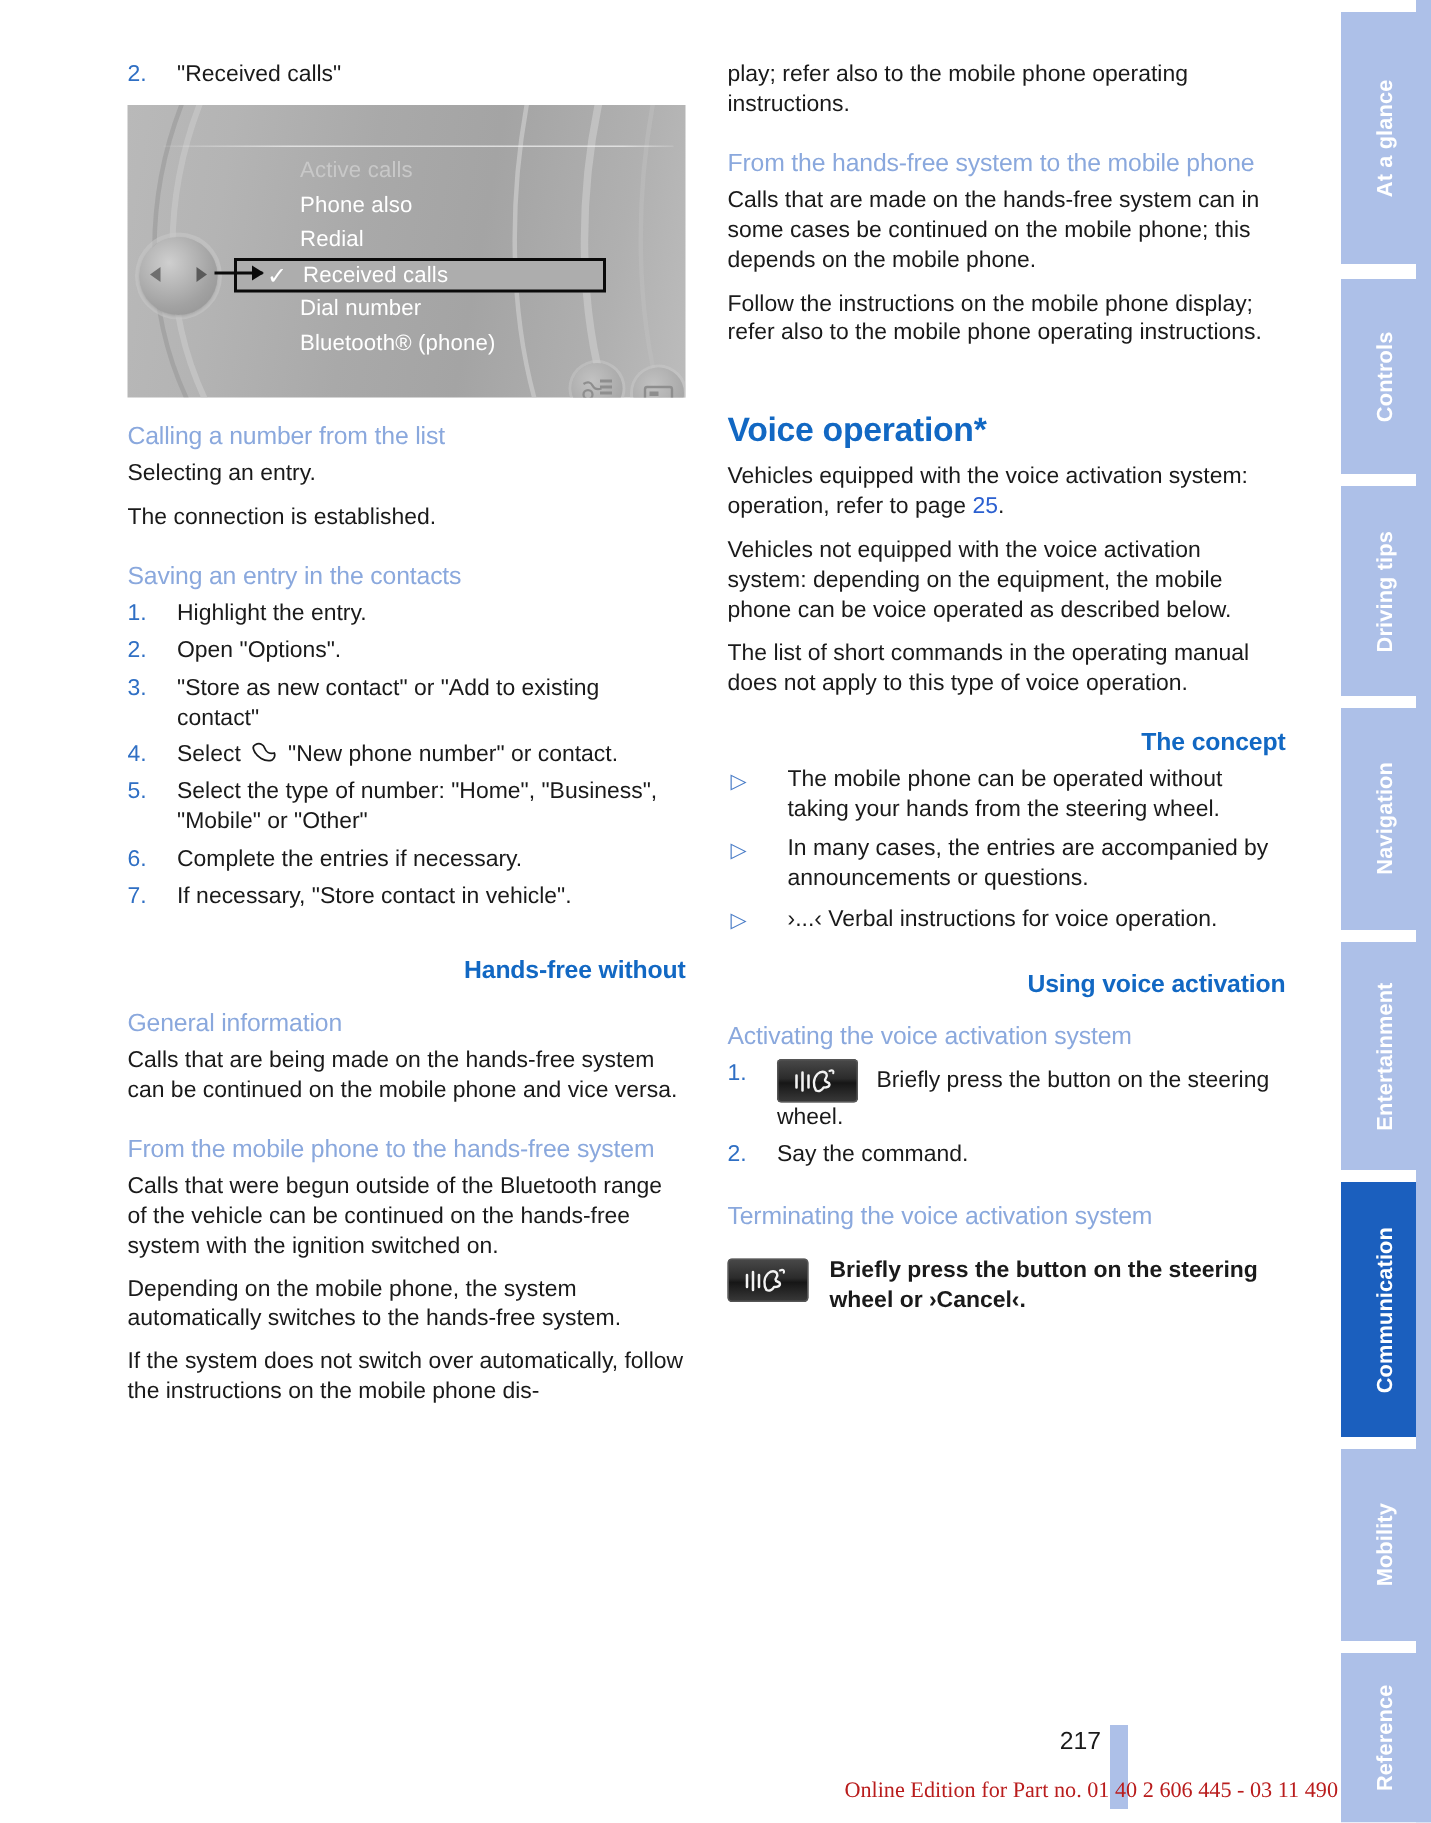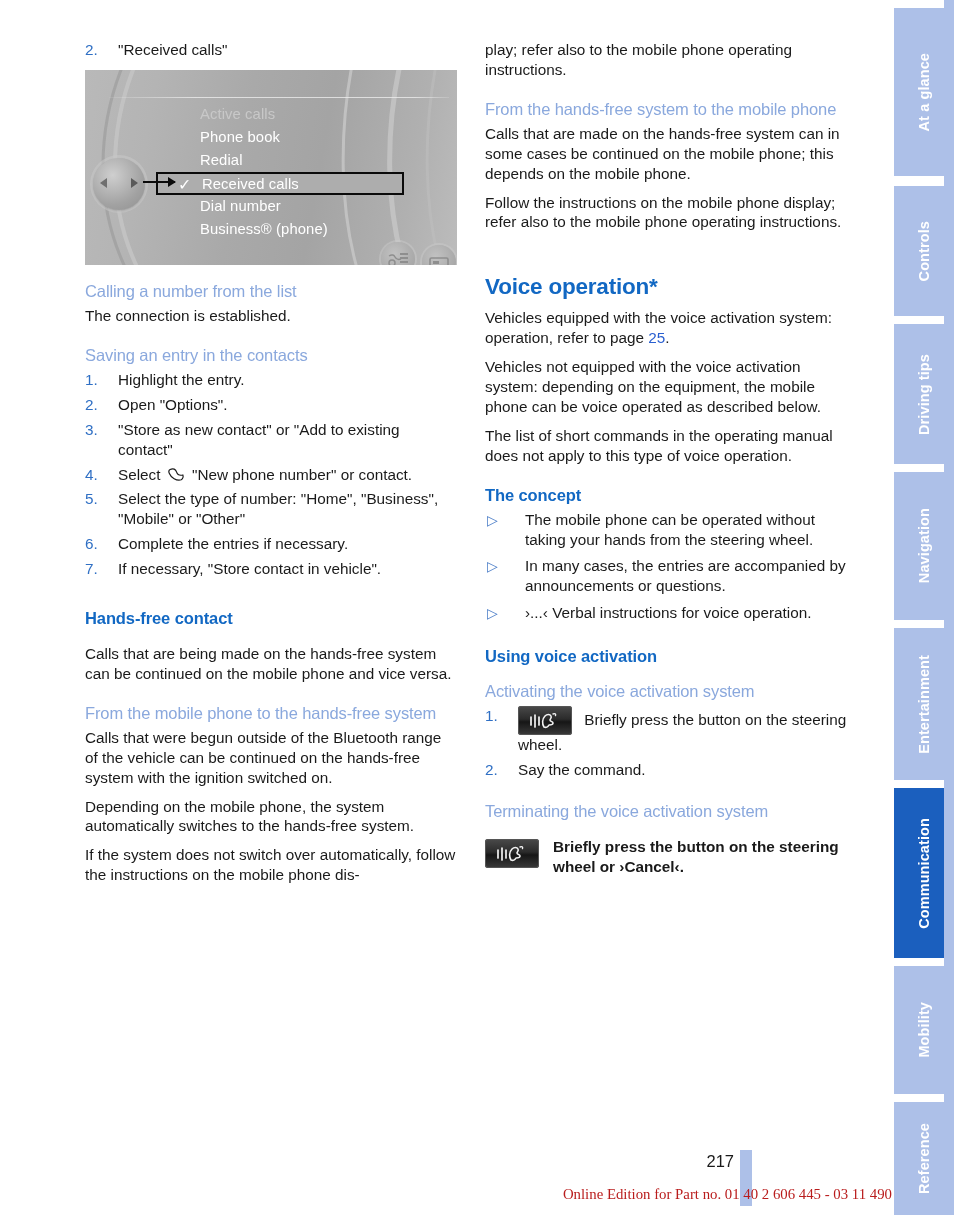--- a/index.html
+++ b/index.html
@@ -18,21 +18,21 @@
   .col-left{left:85px;}
   .col-right{left:485px;}
 
   
   h1.sec{
     font-size:22.5px;font-weight:bold;color:#1268c3;
     margin:0 0 9px 0;letter-spacing:-0.2px;line-height:1.12;
   }
   h2.sub{
     font-size:16.5px;font-weight:bold;color:#1268c3;
-    margin:0 0 5px 0;line-height:1.16;letter-spacing:-0.1px;
+    margin:0 0 5px 0;line-height:1.16;letter-spacing:-0.1px;text-align:right;
   }
   h3.subsub{
     font-size:16.5px;font-weight:normal;color:#8aa8dd;
     margin:0 0 5px 0;line-height:1.16;letter-spacing:-0.1px;
   }
   p.body{
     font-size:15.3px;line-height:1.30;margin:0 0 9px 0;color:#1a1a1a;
   }
   .gap-s{height:11px;}
   .gap-m{height:17px;}
@@ -175,28 +175,28 @@
         <path d="M 40 -10 C 10 60 10 140 44 205" stroke="#9d9d9d" stroke-width="3" fill="none" opacity=".7"></path>
         <path d="M 268 -10 C 254 60 254 140 274 205" stroke="#c9c9c9" stroke-width="3" fill="none" opacity=".75"></path>
         <path d="M 316 -10 C 300 60 300 140 322 205" stroke="#cfcfcf" stroke-width="5" fill="none" opacity=".6"></path>
         <path d="M 352 -10 C 338 60 338 140 358 205" stroke="#c0c0c0" stroke-width="3" fill="none" opacity=".5"></path>
       </svg>
 
       <div class="hr"></div>
 
       <div class="menu">
         <div class="mi dim">Active calls</div>
-        <div class="mi">Phone book</div>
+        <div class="mi">Phone also</div>
         <div class="mi">Redial</div>
         <div class="mi sel">
           <span class="check">✓</span>
           <span>Received calls</span>
         </div>
         <div class="mi">Dial number</div>
-        <div class="mi">Business® (phone)</div>
+        <div class="mi">Bluetooth® (phone)</div>
       </div>
 
       <div class="knob">
         <span class="ar arl"></span>
         <span class="ar arr"></span>
       </div>
       <div class="pointer"></div>
 
       <div class="rbtn b1">
         <svg width="34" height="34" viewBox="0 0 34 34">
@@ -211,20 +211,21 @@
         <svg width="34" height="34" viewBox="0 0 34 34">
           <rect x="8" y="13" width="18" height="9" rx="1.5" fill="none" stroke="#8e8e8e" stroke-width="1.6"></rect>
           <rect x="11" y="16" width="6" height="3" fill="#8e8e8e"></rect>
         </svg>
       </div>
     </div>
 
     <div class="gap-m"></div>
 
     <h3 class="subsub">Calling a number from the list</h3>
+    <p class="body">Selecting an entry.</p>
     <p class="body">The connection is established.</p>
 
     <div class="gap-s"></div>
 
     <h3 class="subsub">Saving an entry in the contacts</h3>
     <ol class="steps">
       <li>
         <span class="num">1.</span>
         <span>Highlight the entry.</span>
       </li>
@@ -253,22 +254,23 @@
         <span>Complete the entries if necessary.</span>
       </li>
       <li>
         <span class="num">7.</span>
         <span>If necessary, "Store contact in vehicle".</span>
       </li>
     </ol>
 
     <div class="gap-l"></div>
 
-    <h2 class="sub">Hands-free contact</h2>
-    <div class="gap-s"></div>
+    <h2 class="sub">Hands-free without</h2>
+    <div class="gap-s"></div>
+    <h3 class="subsub">General information</h3>
     <p class="body">Calls that are being made on the hands-free system can be continued on the mobile phone and vice versa.</p>
 
     <div class="gap-s"></div>
 
     <h3 class="subsub">From the mobile phone to the hands-free system</h3>
     <p class="body">Calls that were begun outside of the Bluetooth range of the vehicle can be continued on the hands-free system with the ignition switched on.</p>
     <p class="body">Depending on the mobile phone, the system automatically switches to the hands-free system.</p>
     <p class="body">If the system does not switch over automatically, follow the instructions on the mobile phone dis-</p>
   </div>
 

